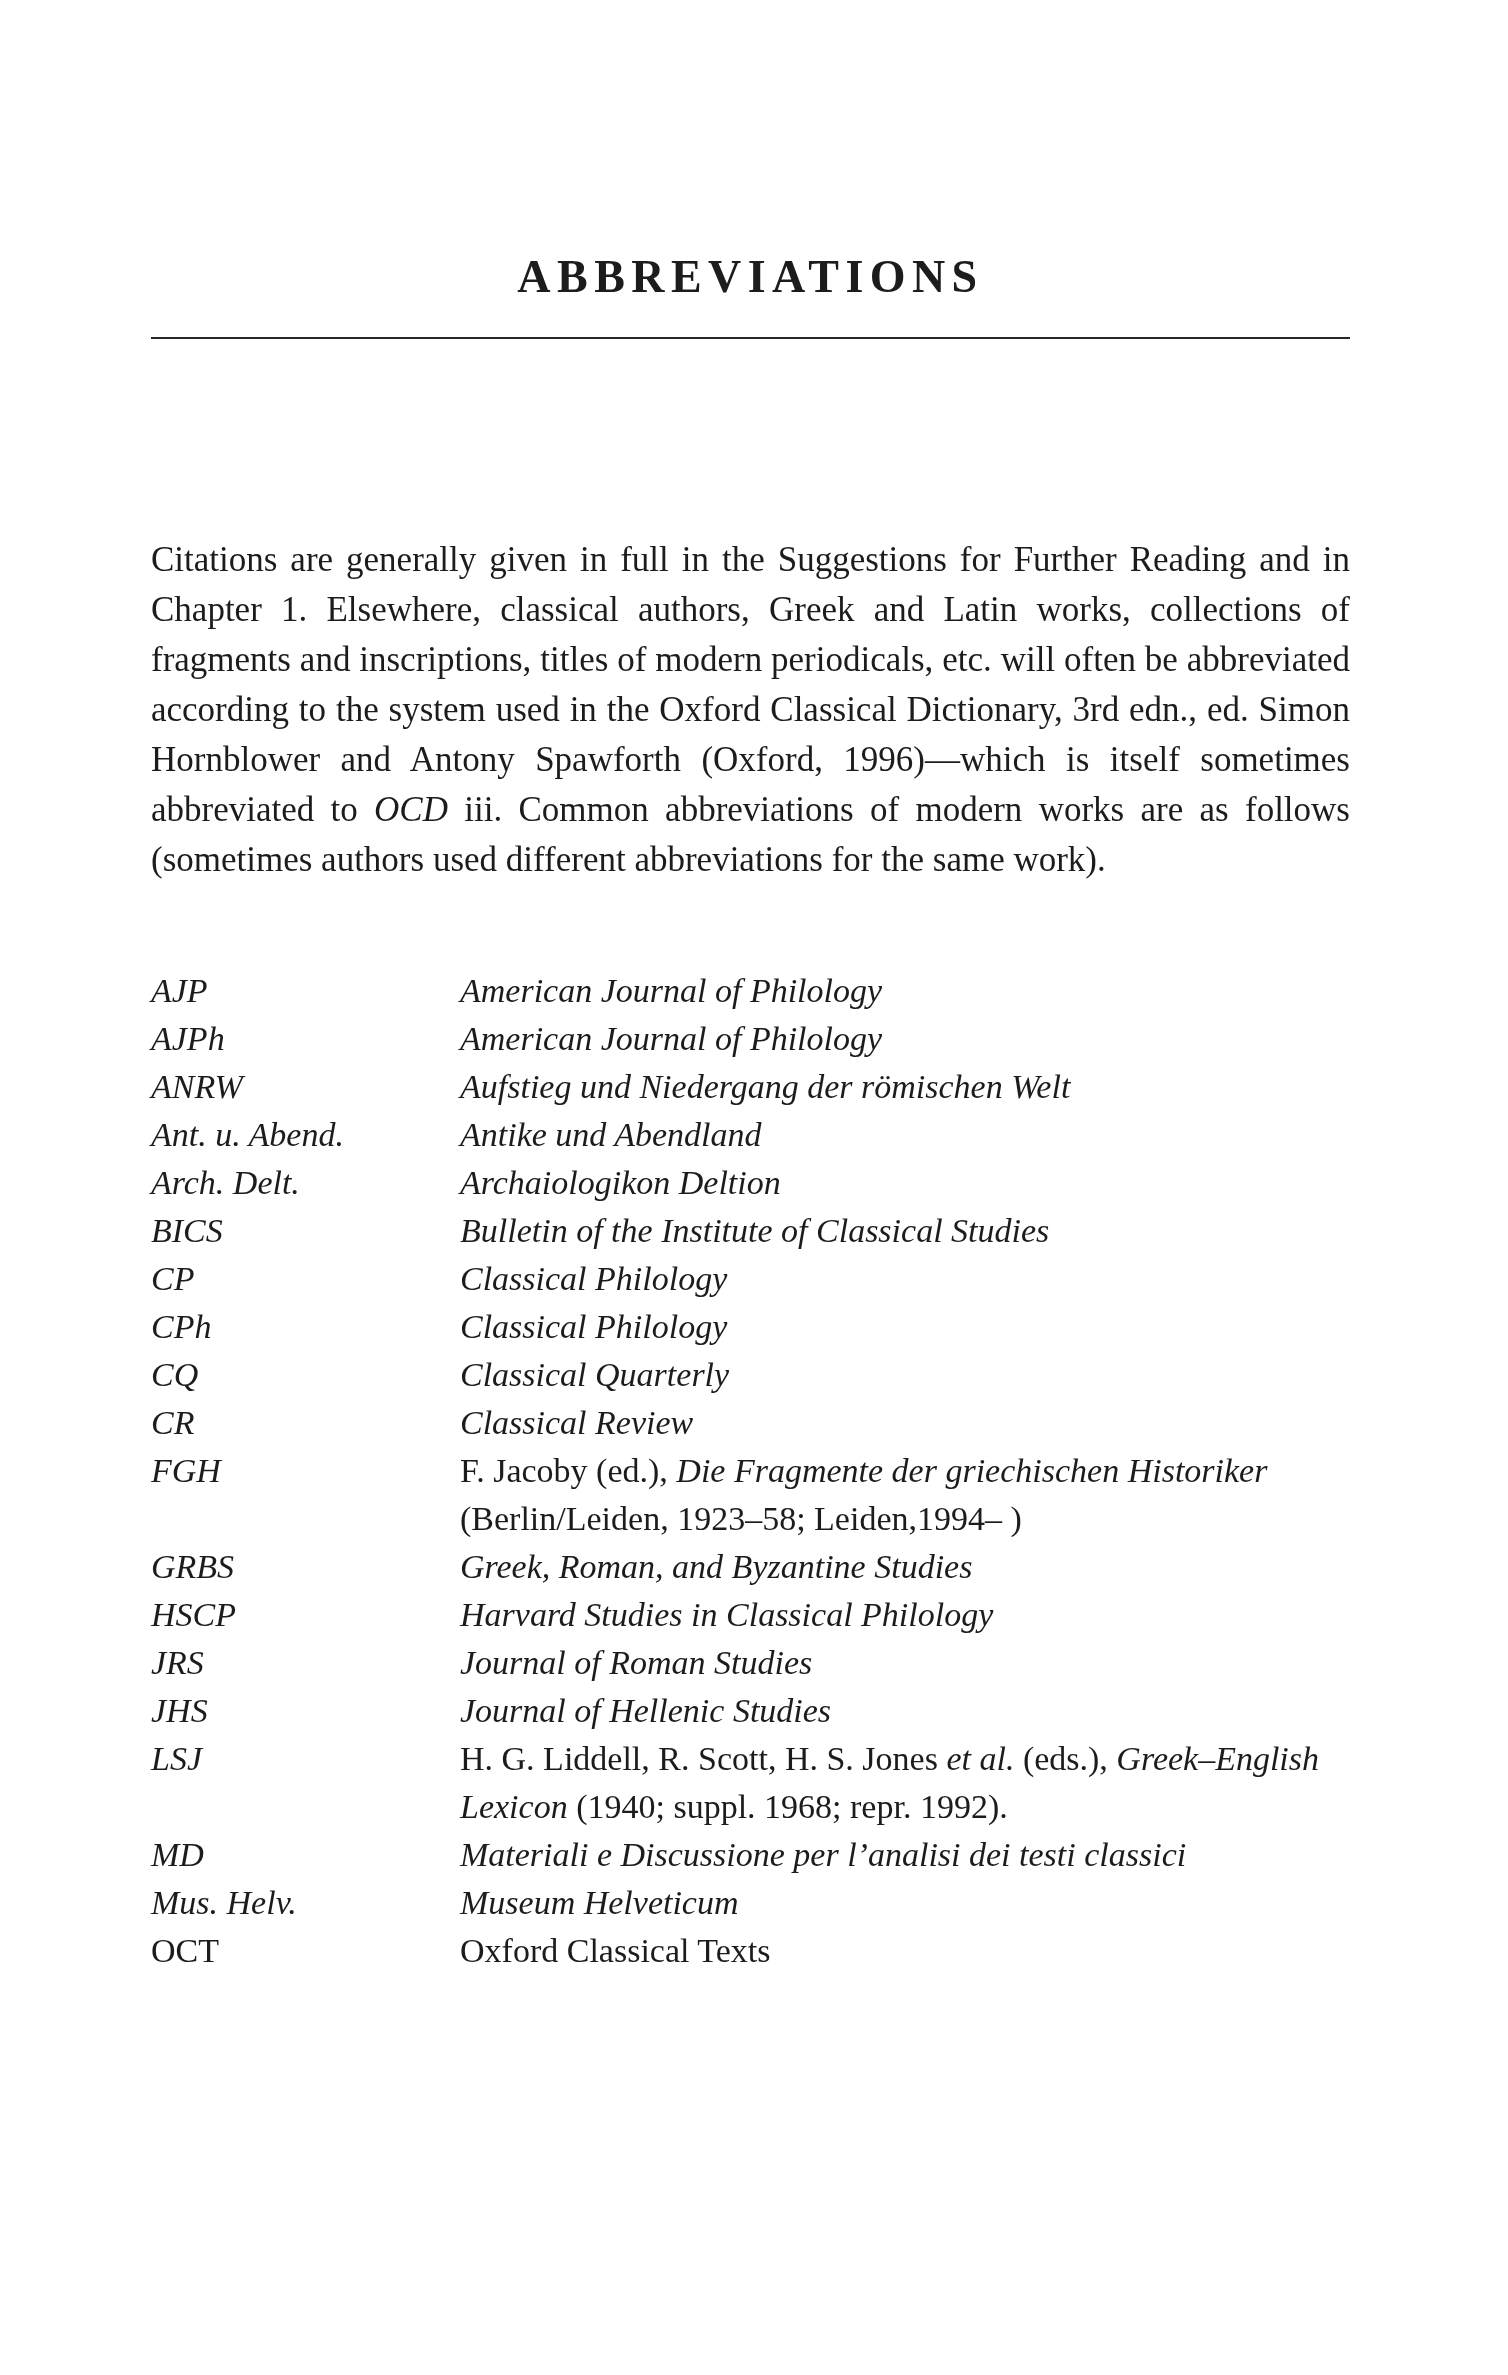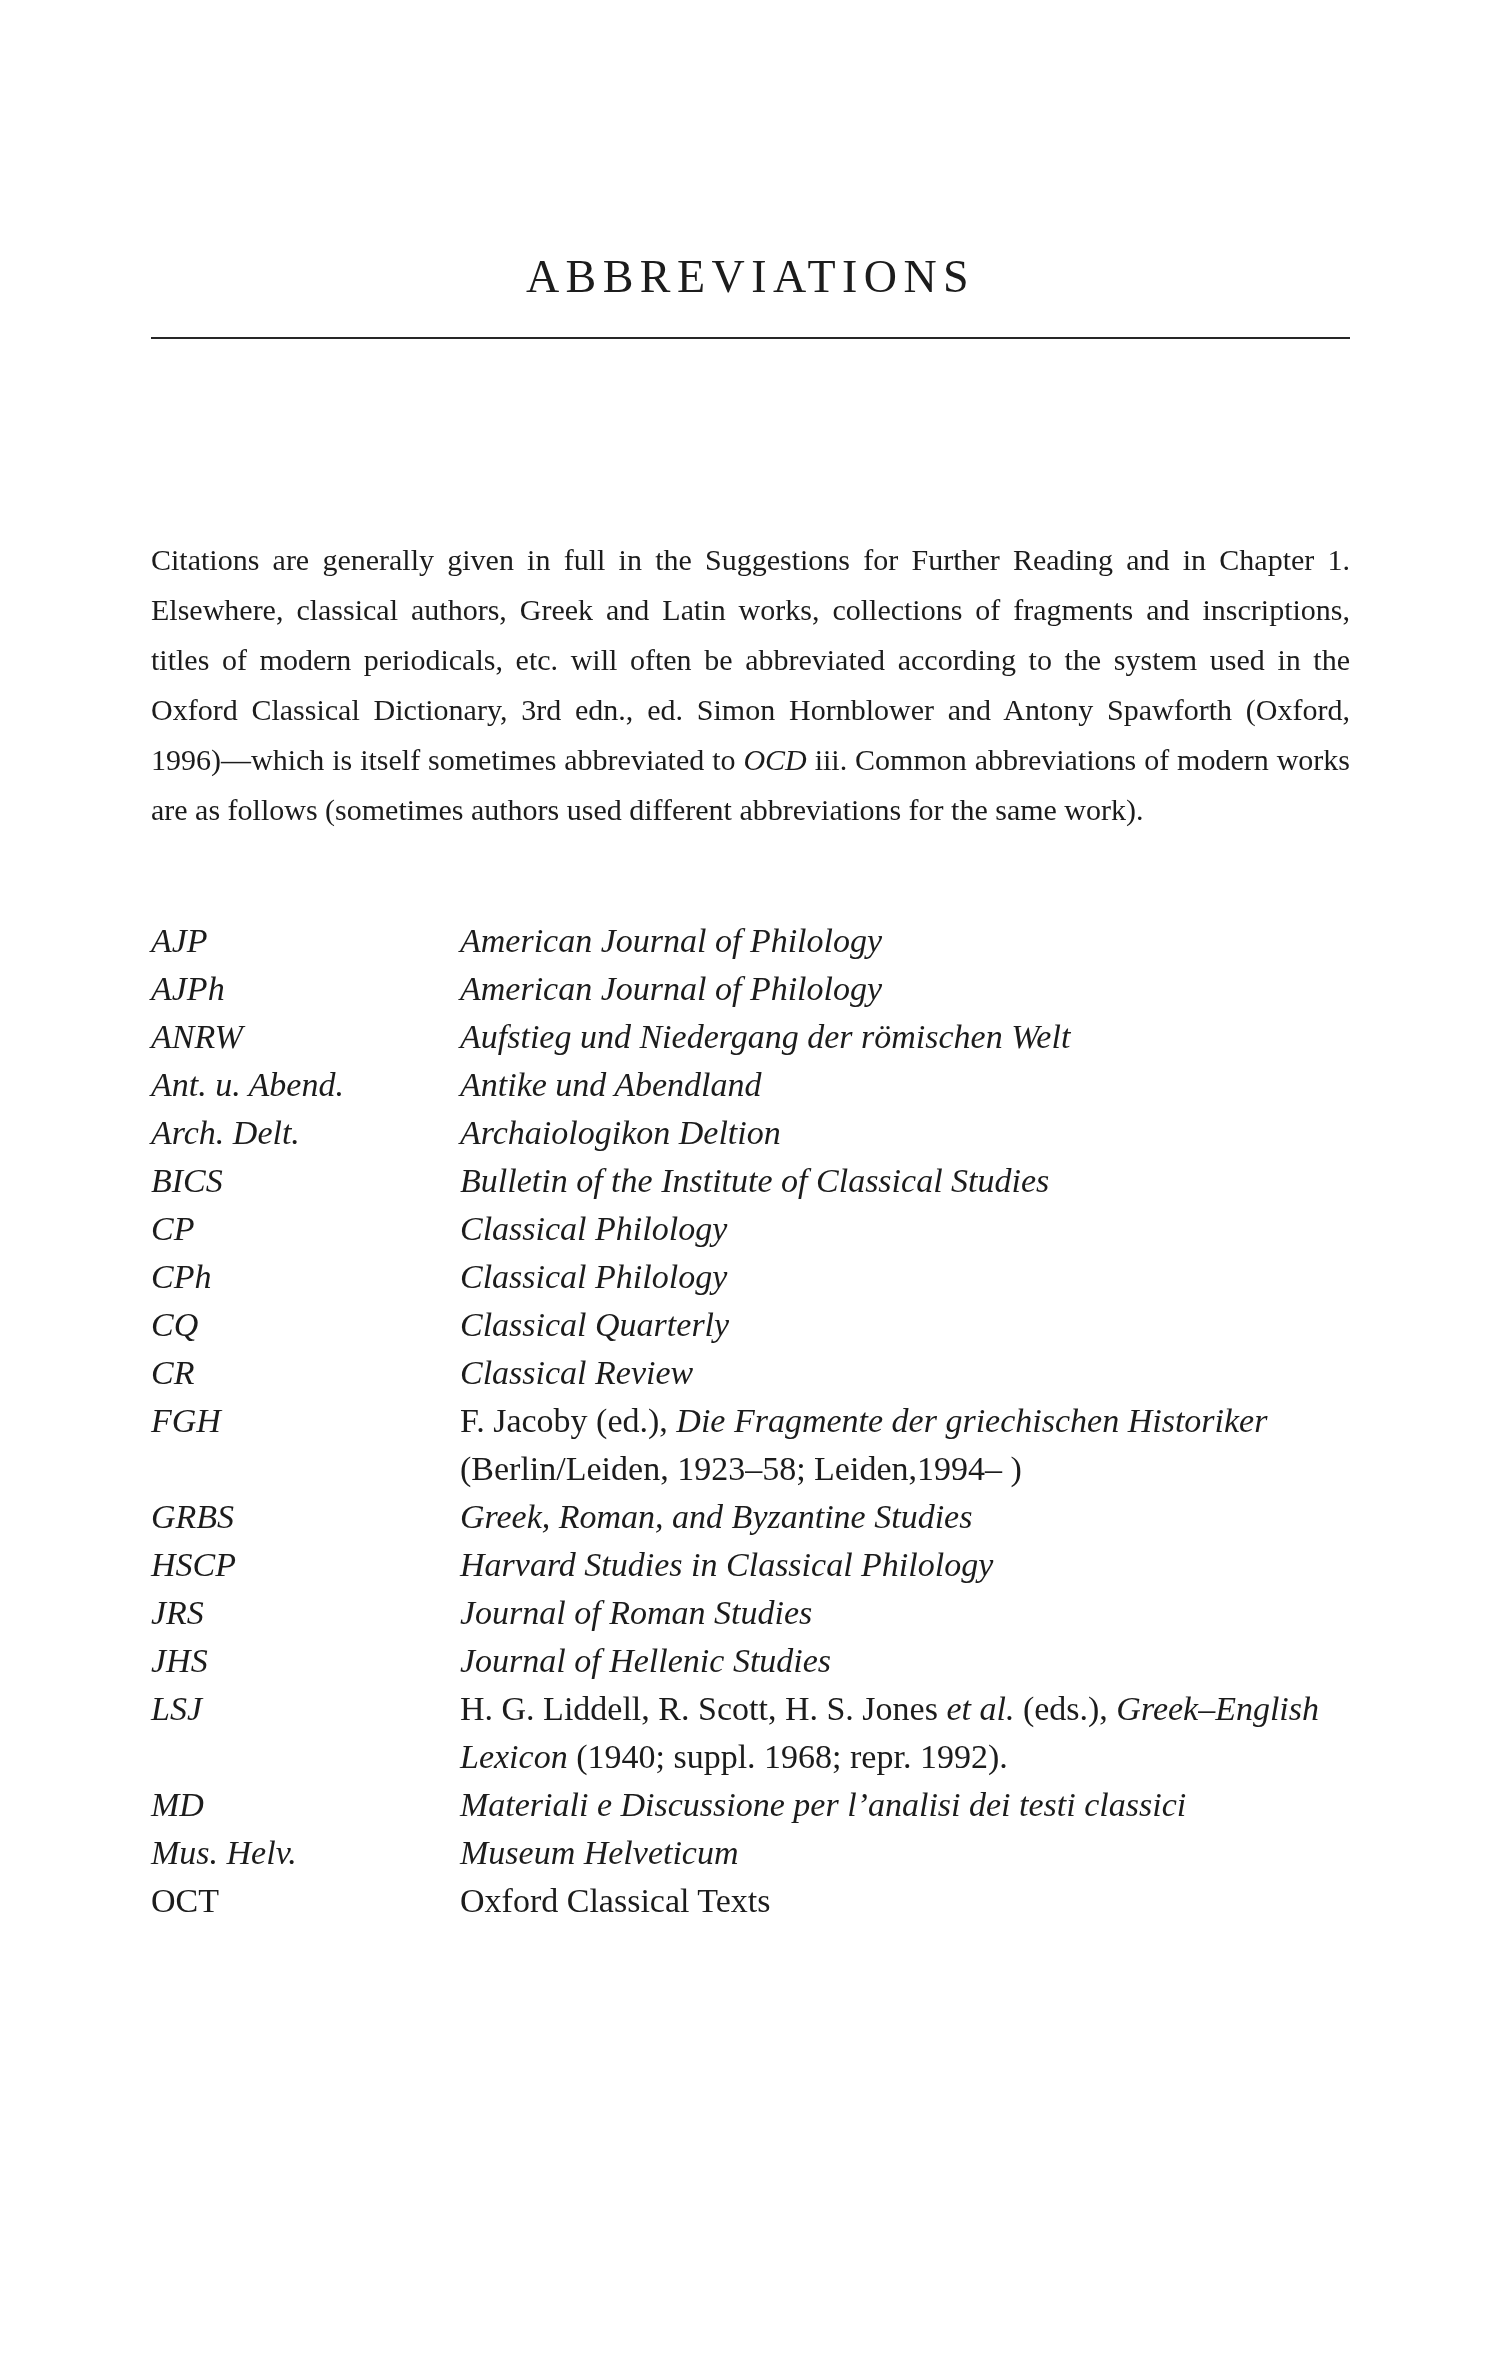--- a/index.html
+++ b/index.html
@@ -15,33 +15,33 @@
     background: #ffffff;
     color: #1c1c1c;
     font-family: "Liberation Serif", "DejaVu Serif", serif;
     padding: 0 158px 0 151px;
     overflow: hidden;
   }
   .title {
     margin: 0;
     padding-top: 250px;
     font-size: 46px;
-    font-weight: 400;
+    font-weight: 700;
     text-align: center;
     letter-spacing: 0.14em;
     color: #1c1c1c;
   }
   .rule {
     border: none;
     border-top: 2px solid #262626;
     margin: 34px 0 0 0;
   }
   .intro {
     margin: 196px 0 0 0;
-    font-size: 30px;
+    font-size: 35px;
     line-height: 50px;
     text-align: justify;
     color: #1c1c1c;
   }
   .abbr-list {
     margin-top: 82px;
     font-size: 34px;
     line-height: 48px;
   }
   .row {

